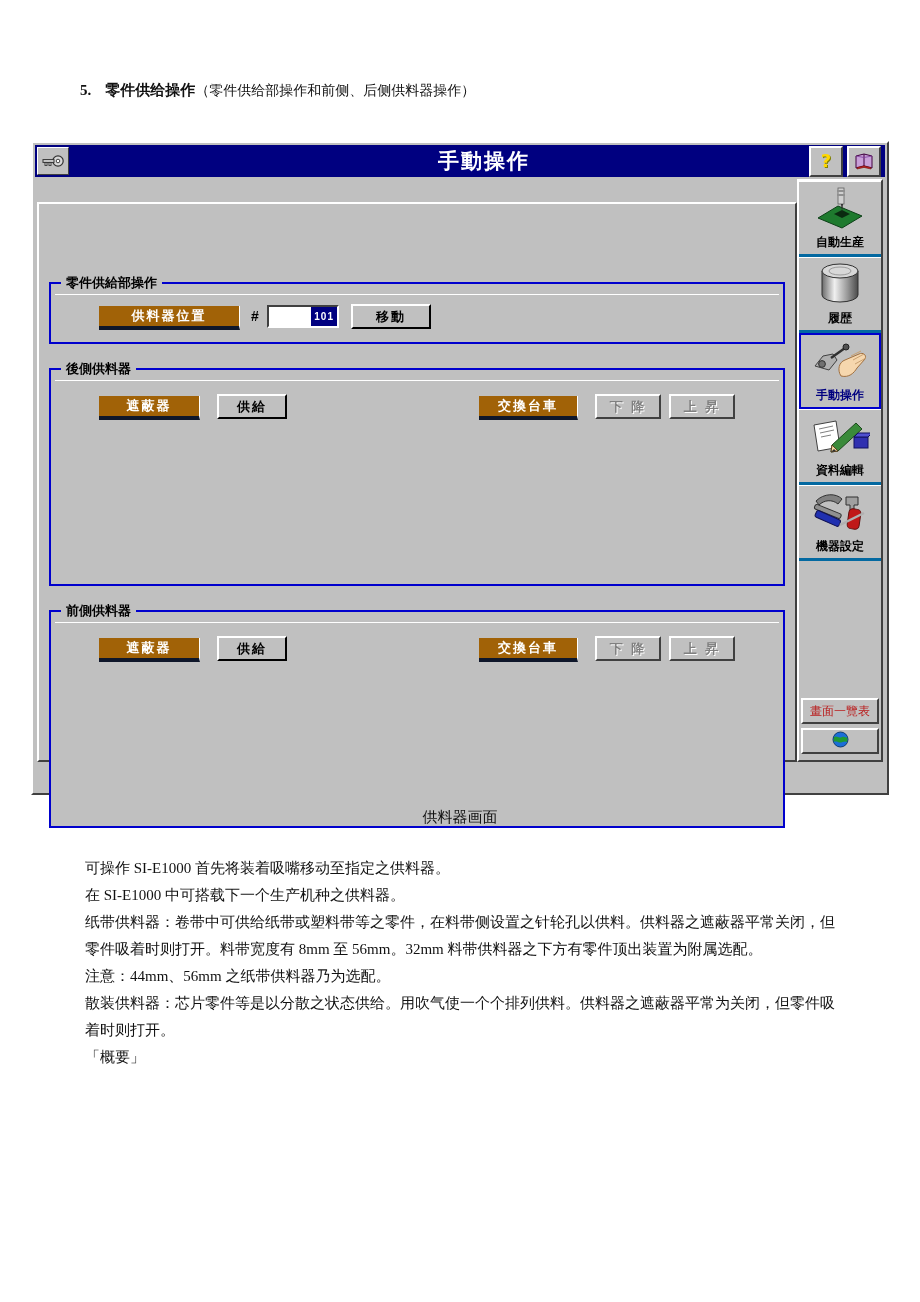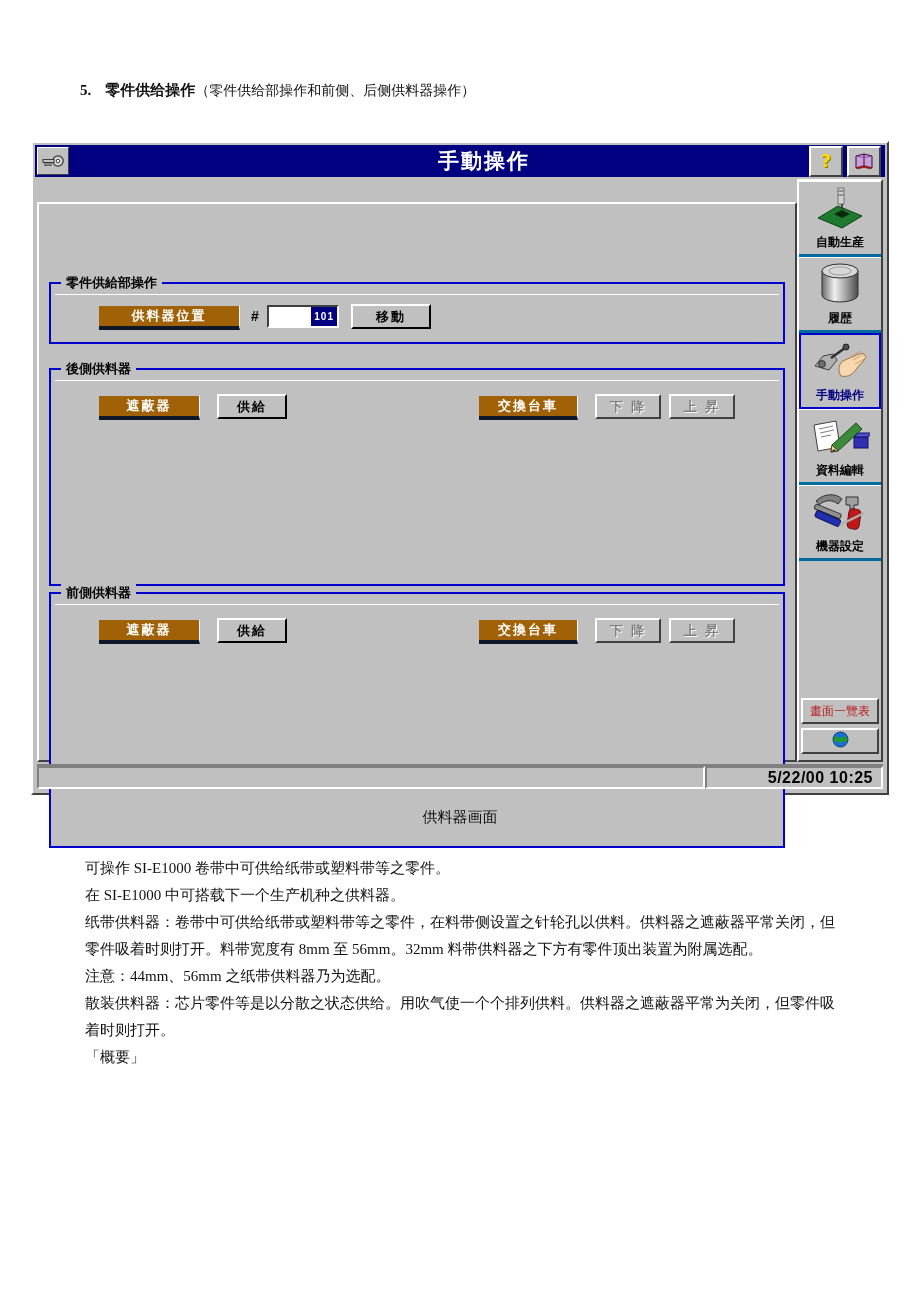--- a/index.html
+++ b/index.html
@@ -89,21 +89,21 @@
   .group > .legend{
     position:absolute;left:10px;top:-10px;background:#c0c0c0;
     padding:0 5px;font-size:13px;font-weight:bold;color:#000;white-space:nowrap;
   }
   .group .innerline{
     position:absolute;left:4px;right:4px;top:10px;height:1px;background:#ffffff;
   }
 
   #grp-supply{top:78px;height:62px;}
   #grp-rear{top:164px;height:218px;}
-  #grp-front{top:388px;height:256px;}
+  #grp-front{top:406px;height:218px;}
 
   
   .gtag{
     position:absolute;height:20px;background:#a16207;color:#ffffff;
     font-size:13px;font-weight:bold;letter-spacing:2px;
     display:flex;align-items:center;justify-content:center;
     border-right:1px solid #ffffff;border-bottom:4px solid #0f172a;
   }
 
   
@@ -353,29 +353,25 @@
         <span>
           <svg width="17" height="17" viewBox="0 0 17 17">
             <circle cx="8.5" cy="8.5" r="7.5" fill="#1a6ed8" stroke="#103c70" stroke-width="1"></circle>
             <path d="M2 6 C5 4 7 8 10 6 C12 5 14 7 15.5 6.5 L15 11 C12 9 9 13 6 11 C4 10 2.5 11 1.6 10.4 Z" fill="#1f9a33"></path>
           </svg>
         </span>
       </div>
     </div>
   </div>
 
-  <div class="statusbar">
-    <div class="st-left"></div>
-    <div class="st-right">5/22/00 10:25</div>
-  </div>
 
 </div>
 
 <div class="caption">供料器画面</div>
 
 <div class="prose">
-  <p>可操作 SI-E1000 卷带中可供给纸带或塑料带等之零件。</p>
+  <p>可操作 SI-E1000 首先将装着吸嘴移动至指定之供料器。</p>
   <p>在 SI-E1000 中可搭载下一个生产机种之供料器。</p>
   <p>纸带供料器：卷带中可供给纸带或塑料带等之零件，在料带侧设置之针轮孔以供料。供料器之遮蔽器平常关闭，但零件吸着时则打开。料带宽度有 8mm 至 56mm。32mm 料带供料器之下方有零件顶出装置为附属选配。</p>
   <p>注意：44mm、56mm 之纸带供料器乃为选配。</p>
   <p>散装供料器：芯片零件等是以分散之状态供给。用吹气使一个个排列供料。供料器之遮蔽器平常为关闭，但零件吸着时则打开。</p>
   <p>「概要」</p>
 </div>
 
 </body></html>

